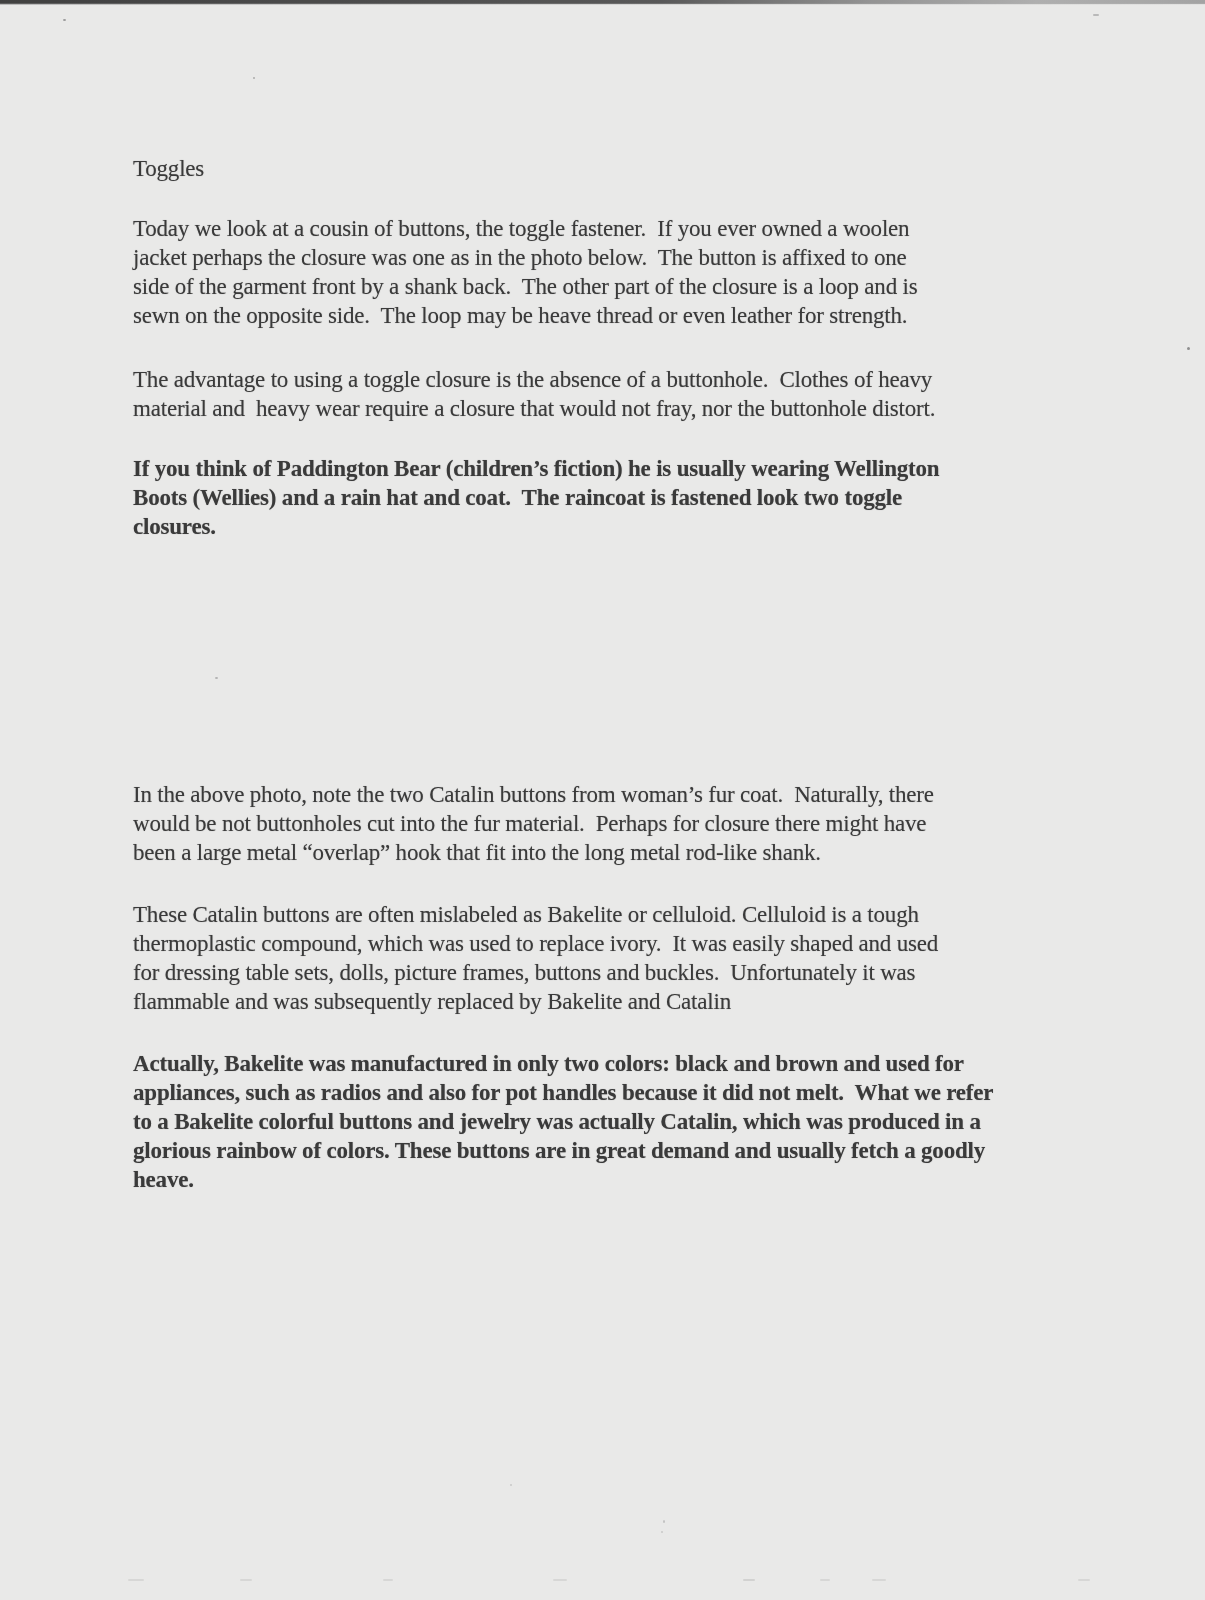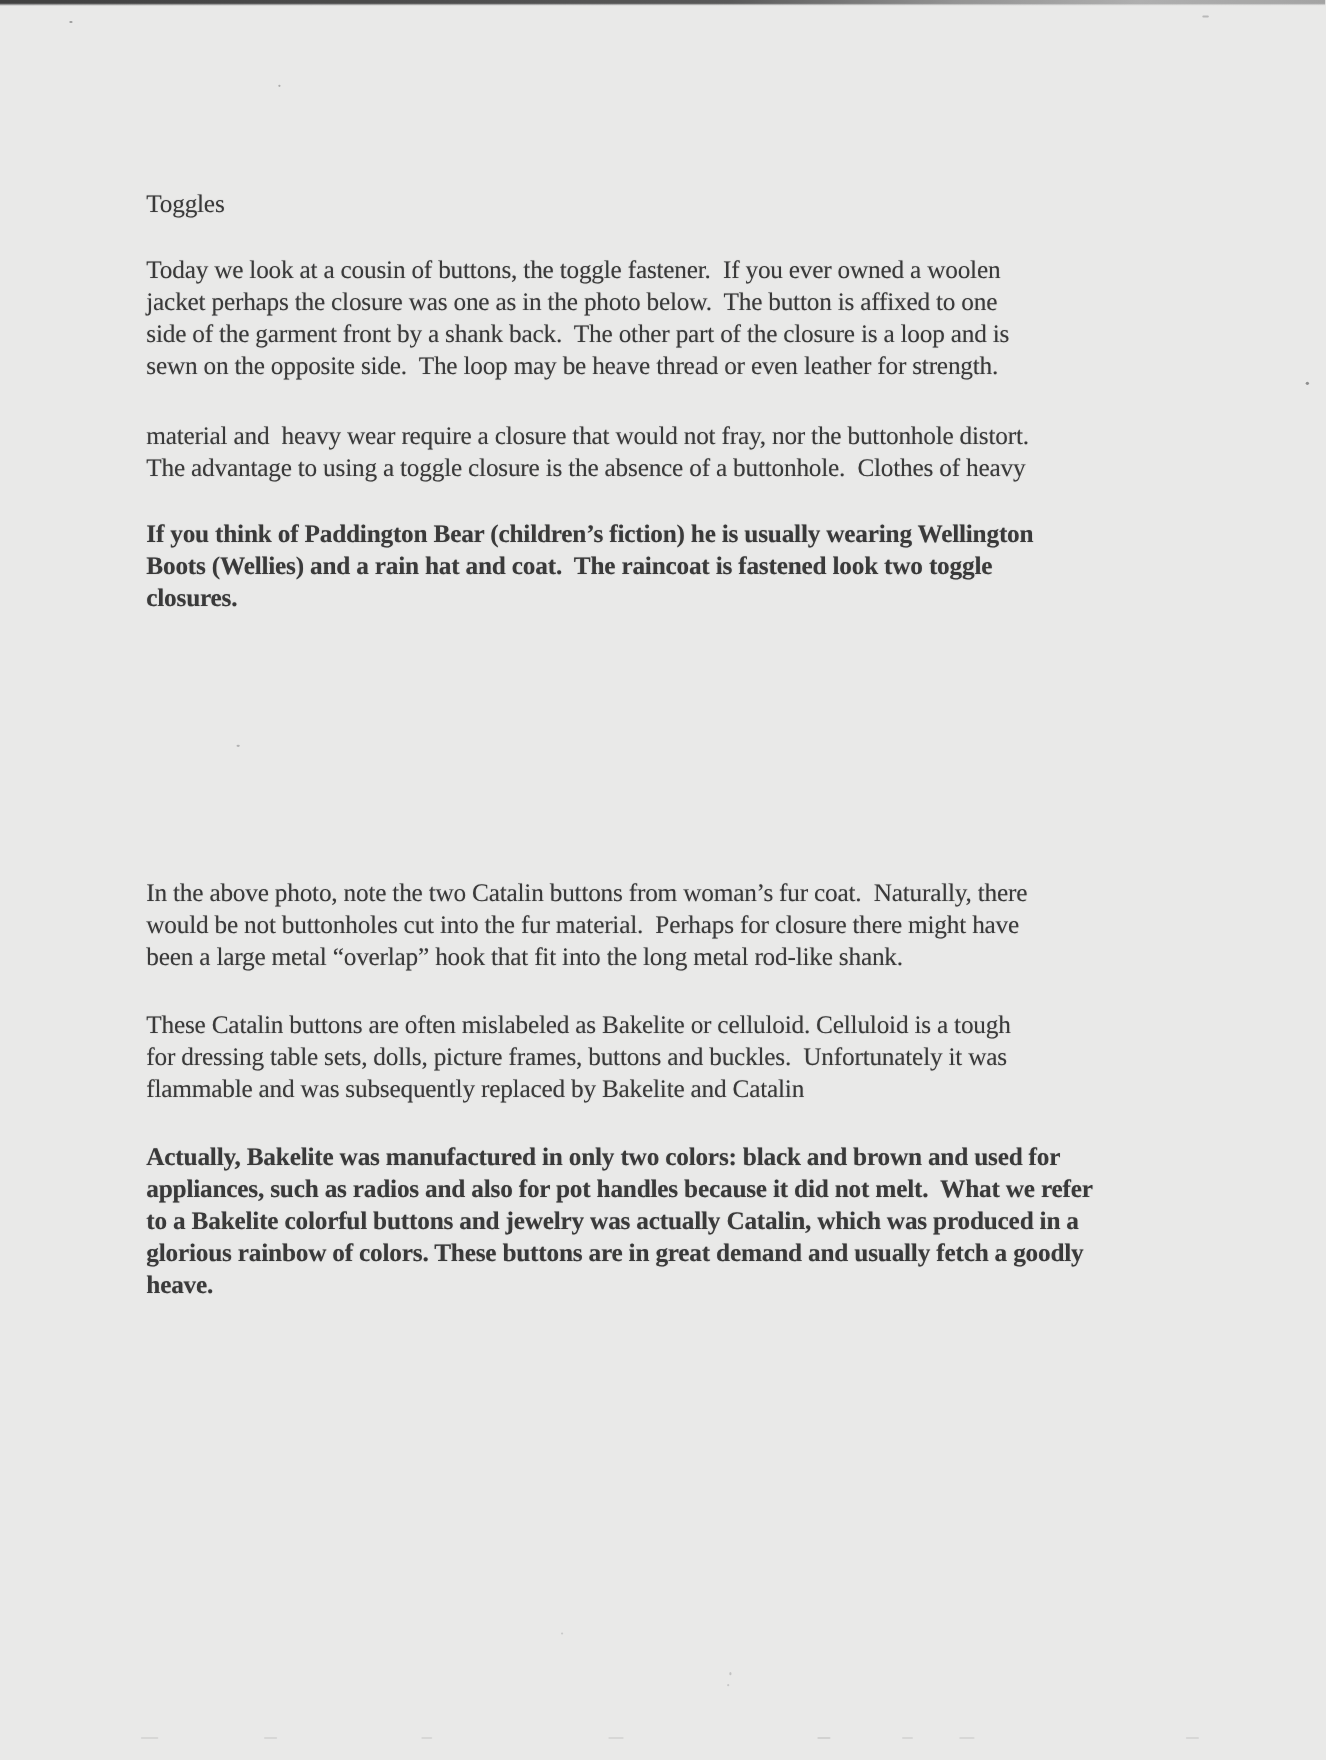--- a/index.html
+++ b/index.html
@@ -29,21 +29,21 @@
     content: "";
     position: absolute;
     top: 3px; left: 0;
     width: 100%; height: 2px;
     background: linear-gradient(to right,
       rgba(120,120,120,0.45) 0%, rgba(150,150,150,0.3) 40%, rgba(190,190,190,0.2) 100%);
   }
   .content {
     position: absolute;
     left: 133px;
-    top: 171px;
+    top: 154px;
     width: 1010px;
   }
   .line {
     white-space: pre;
     font-size: 23px;
     line-height: 29px;
     letter-spacing: -0.2px;
     color: #3a3a3a;
     text-shadow: 0 0 1px rgba(70,70,70,0.45);
   }
@@ -89,38 +89,39 @@
 
 
     <div class="para p2">
       <div class="line">Today we look at a cousin of buttons, the toggle fastener.  If you ever owned a woolen</div>
       <div class="line">jacket perhaps the closure was one as in the photo below.  The button is affixed to one</div>
       <div class="line">side of the garment front by a shank back.  The other part of the closure is a loop and is</div>
       <div class="line">sewn on the opposite side.  The loop may be heave thread or even leather for strength.</div>
     </div>
 
     <div class="para p3">
+      <div class="line">The advantage to using a toggle closure is the absence of a buttonhole.  Clothes of heavy</div>
       <div class="line">material and  heavy wear require a closure that would not fray, nor the buttonhole distort.</div>
-      <div class="line">The advantage to using a toggle closure is the absence of a buttonhole.  Clothes of heavy</div>
     </div>
 
     <div class="para p4">
       <div class="line">If you think of Paddington Bear (children’s fiction) he is usually wearing Wellington</div>
       <div class="line">Boots (Wellies) and a rain hat and coat.  The raincoat is fastened look two toggle</div>
       <div class="line">closures.</div>
     </div>
 
     <div class="para p5">
       <div class="line">In the above photo, note the two Catalin buttons from woman’s fur coat.  Naturally, there</div>
       <div class="line">would be not buttonholes cut into the fur material.  Perhaps for closure there might have</div>
       <div class="line">been a large metal “overlap” hook that fit into the long metal rod-like shank.</div>
     </div>
 
     <div class="para p6">
       <div class="line">These Catalin buttons are often mislabeled as Bakelite or celluloid. Celluloid is a tough</div>
+      <div class="line">thermoplastic compound, which was used to replace ivory.  It was easily shaped and used</div>
       <div class="line">for dressing table sets, dolls, picture frames, buttons and buckles.  Unfortunately it was</div>
       <div class="line">flammable and was subsequently replaced by Bakelite and Catalin</div>
     </div>
 
     <div class="para p7">
       <div class="line">Actually, Bakelite was manufactured in only two colors: black and brown and used for</div>
       <div class="line">appliances, such as radios and also for pot handles because it did not melt.  What we refer</div>
       <div class="line">to a Bakelite colorful buttons and jewelry was actually Catalin, which was produced in a</div>
       <div class="line">glorious rainbow of colors. These buttons are in great demand and usually fetch a goodly</div>
       <div class="line">heave.</div>

